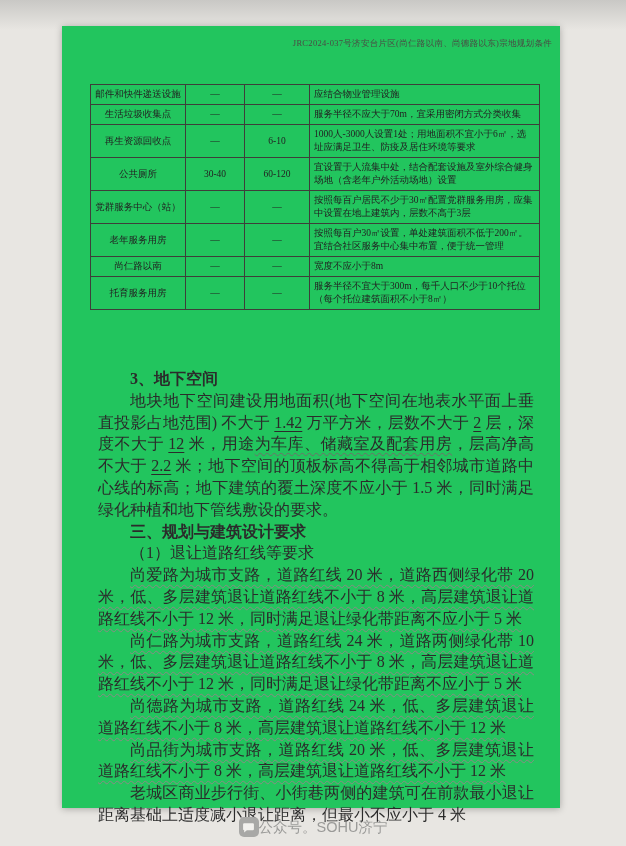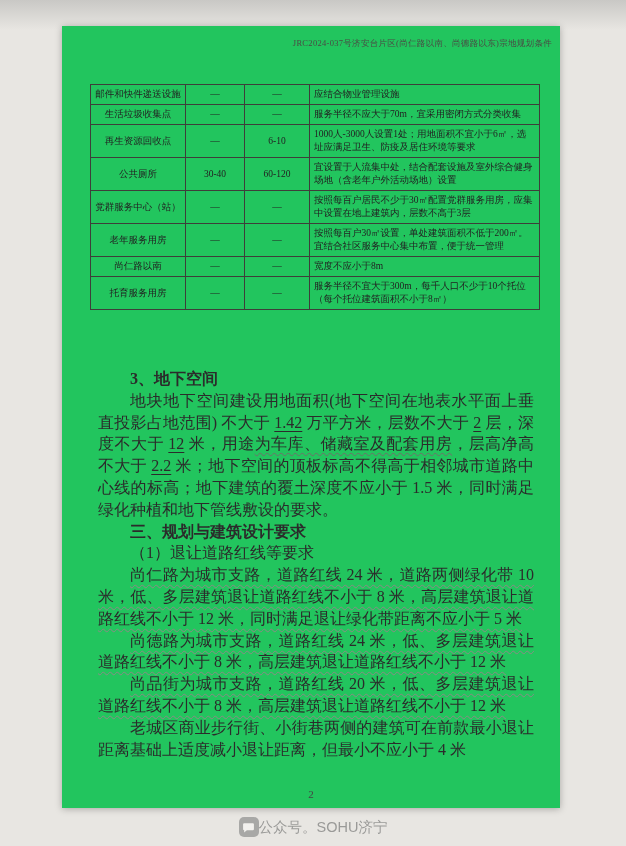--- a/index.html
+++ b/index.html
@@ -119,20 +119,21 @@
           <td class="c4">服务半径不宜大于300m，每千人口不少于10个托位（每个托位建筑面积不小于8㎡）</td>
         </tr>
       </tbody>
     </table>
 
     <div class="textblock">
       <p class="para h-bold">3、地下空间</p>
       <p class="para"><span>地块地下空间建设用地面积(地下空间在地表水平面上垂直投影占地范围) 不大于 </span><span class="u-s">1.42</span><span> 万平方米，层数不大于 </span><span class="u-s">2</span><span> 层，深度不大于 </span><span class="u-s">12</span><span> 米，用途</span><span class="u-w">为车库、储藏室及配套用房</span><span>，层高净高不大于 </span><span class="u-s">2.2</span><span> 米；地下空间的顶板标高不得高于相邻城市道路中心线的标高；地下建筑的覆土深度不应小于 1.5 米，同时满足绿化种植和地下管线敷设的要求。</span></p>
       <p class="para h-bold mt">三、规划与建筑设计要求</p>
       <p class="para">（1）退让道路红线等要求</p>
+      <p class="para wavy">尚爱路为城市支路，道路红线 20 米，道路西侧绿化带 20 米，低、多层建筑退让道路红线不小于 8 米，高层建筑退让道路红线不小于 12 米，同时满足退让绿化带距离不应小于 5 米</p>
       <p class="para wavy">尚仁路为城市支路，道路红线 24 米，道路两侧绿化带 10 米，低、多层建筑退让道路红线不小于 8 米，高层建筑退让道路红线不小于 12 米，同时满足退让绿化带距离不应小于 5 米</p>
       <p class="para wavy">尚德路为城市支路，道路红线 24 米，低、多层建筑退让道路红线不小于 8 米，高层建筑退让道路红线不小于 12 米</p>
       <p class="para wavy">尚品街为城市支路，道路红线 20 米，低、多层建筑退让道路红线不小于 8 米，高层建筑退让道路红线不小于 12 米</p>
       <p class="para">老城区商业步行街、小街巷两侧的建筑可在前款最小退让距离基础上适度减小退让距离，但最小不应小于 4 米</p>
     </div>
 
     <div class="page-number">2</div>
   </div>
 
   <div class="watermark">

